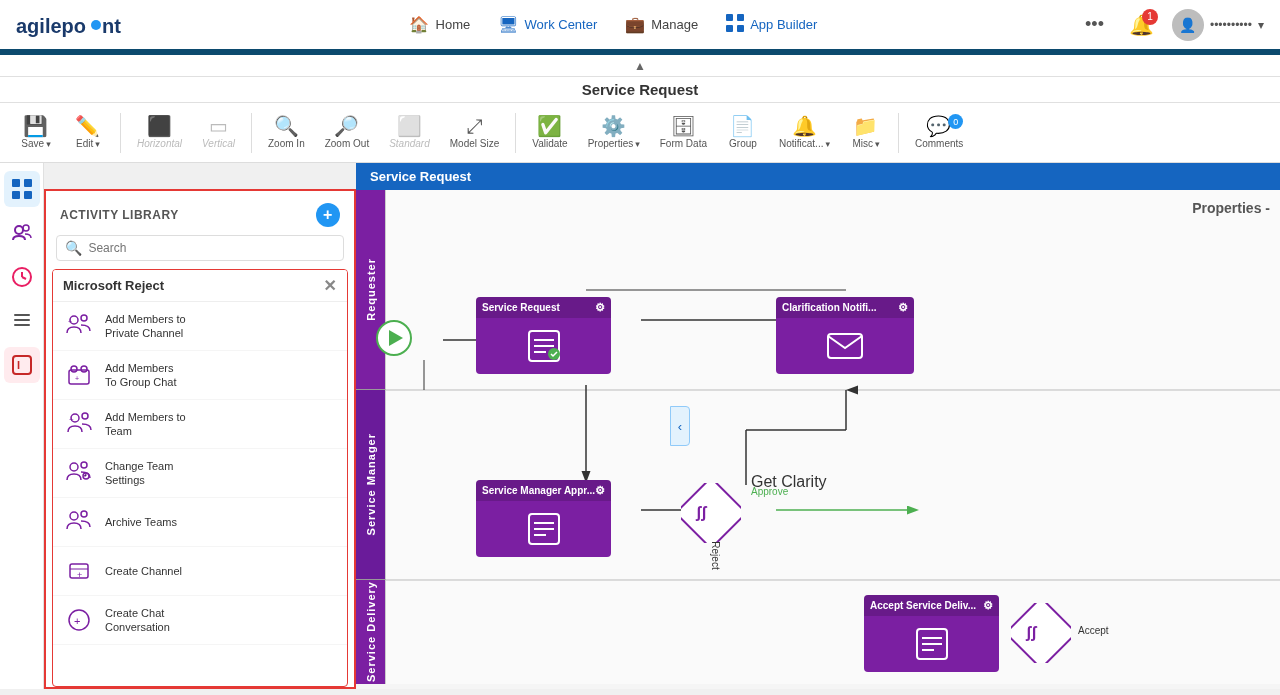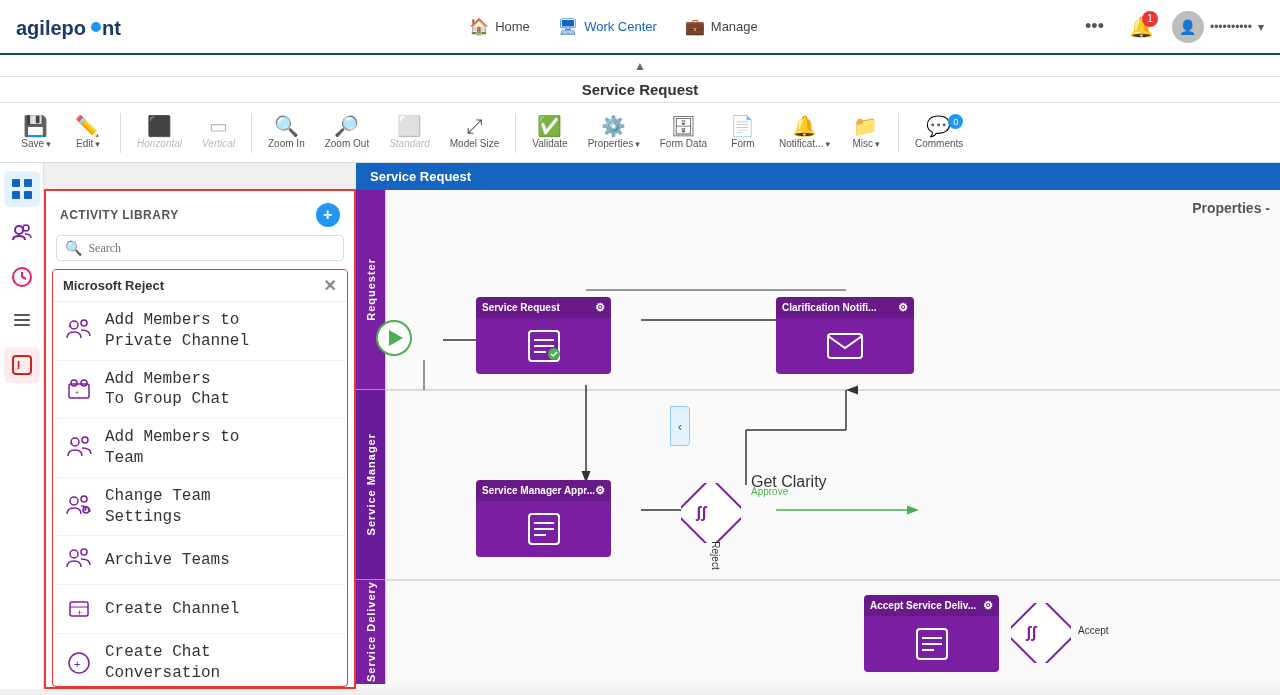--- a/index.html
+++ b/index.html
@@ -1,21 +1,21 @@
 <!DOCTYPE html>
 <html><head>
   <meta charset="utf-8">
   <style>
     * { box-sizing: border-box; margin: 0; padding: 0; }
     body { font-family: 'Segoe UI', Arial, sans-serif; font-size: 13px; background: #f0f0f0; overflow: hidden; }
 
     
     .top-nav {
       display: flex; align-items: center; height: 55px;
-      background: #fff; border-bottom: 2px solid #0c4a6e; padding: 0 16px; gap: 8px;
+      background: #fff; border-bottom: 6px solid #0c4a6e; padding: 0 16px; gap: 8px;
     }
     .logo { display: flex; align-items: center; margin-right: 24px; }
     .nav-items { display: flex; align-items: center; gap: 4px; flex: 1; justify-content: center; }
     .nav-item {
       display: flex; align-items: center; gap: 6px;
       padding: 6px 12px; border-radius: 4px; cursor: pointer;
       color: #444; font-size: 13px; font-weight: 500; text-decoration: none;
     }
     .nav-item.active { color: #1565c0; }
     .nav-icon { font-size: 16px; }
@@ -103,42 +103,41 @@
       font-size: 16px; cursor: pointer;
     }
     .search-box {
       margin: 0 10px 8px; border: 1px solid #ddd; border-radius: 4px;
       display: flex; align-items: center; padding: 4px 8px; gap: 6px;
     }
     .search-icon { color: #aaa; font-size: 14px; }
     .search-input {
       border: none; outline: none; font-size: 12px; color: #555; width: 100%;
       background: transparent;
-      font-family: Liberation Serif, serif;
     }
 
     
     .ms-teams-section {
       border: 1px solid #e53935; border-radius: 4px; margin: 0 6px; flex: 1; overflow-y: auto;
     }
     .ms-teams-header {
       display: flex; align-items: center; justify-content: space-between;
       padding: 6px 10px; background: #fff; font-size: 13px; font-weight: 600; color: #333;
       border-bottom: 1px solid #eee;
     }
     .ms-teams-close { cursor: pointer; color: #888; font-size: 16px; }
     .ms-teams-item {
       display: flex; align-items: center; gap: 10px;
       padding: 8px 10px; cursor: pointer; border-bottom: 1px solid #f5f5f5;
     }
     .ms-icon {
       width: 32px; height: 32px; display: flex; align-items: center; justify-content: center;
       flex-shrink: 0;
     }
-    .ms-item-label { font-size: 16px; color: #333; line-height: 1.3; font-family: Liberation Mono, monospace; }
+    .ms-item-label { font-size: 11px; color: #333; line-height: 1.3; }
 
     
     .panel-collapse {
       position: absolute; left: 314px; top: 50%; transform: translateY(-50%);
       width: 20px; height: 40px; background: #e3f2fd; border: 1px solid #90caf9;
       border-radius: 0 4px 4px 0; display: flex; align-items: center; justify-content: center;
       cursor: pointer; color: #1565c0; z-index: 10;
     }
 
     
@@ -228,20 +227,31 @@
       <span>Home</span>
     </div>
     <div class="nav-item active">
       <span class="nav-icon">🖥</span>
       <span>Work Center</span>
     </div>
     <div class="nav-item">
       <span class="nav-icon">💼</span>
       <span>Manage</span>
     </div>
+    <div class="nav-item active">
+      <span>
+        <svg width="18" height="18" viewBox="0 0 18 18">
+            <rect x="0" y="0" width="7" height="7" rx="1" fill="#1565c0"></rect>
+            <rect x="11" y="0" width="7" height="7" rx="1" fill="#1565c0"></rect>
+            <rect x="0" y="11" width="7" height="7" rx="1" fill="#1565c0"></rect>
+            <rect x="11" y="11" width="7" height="7" rx="1" fill="#1565c0"></rect>
+          </svg>
+      </span>
+      <span>App Builder</span>
+    </div>
   </div>
   <div class="nav-right">
     <span class="nav-dots">•••</span>
     <div class="notif-btn">
       <span class="notif-icon">🔔</span>
       <span class="notif-badge">1</span>
     </div>
     <div class="user-area">
       <div class="user-avatar">👤</div>
       <span class="user-name">••••••••••</span>
@@ -308,21 +318,21 @@
       <span>Properties</span>
       <span class="tb-dropdown-arrow">▾</span>
     </span>
   </div>
   <div class="tb-item">
     <span class="tb-icon">🗄</span>
     <span class="tb-label">Form Data</span>
   </div>
   <div class="tb-item">
     <span class="tb-icon">📄</span>
-    <span class="tb-label">Form</span>
+    <span class="tb-label">Group</span>
   </div>
   <div class="tb-item">
     <span class="tb-icon">🔔</span>
     <span class="tb-label tb-dropdown">
       <span>Notificat...</span>
       <span class="tb-dropdown-arrow">▾</span>
     </span>
   </div>
   <div class="tb-item">
     <span class="tb-icon">📁</span>

